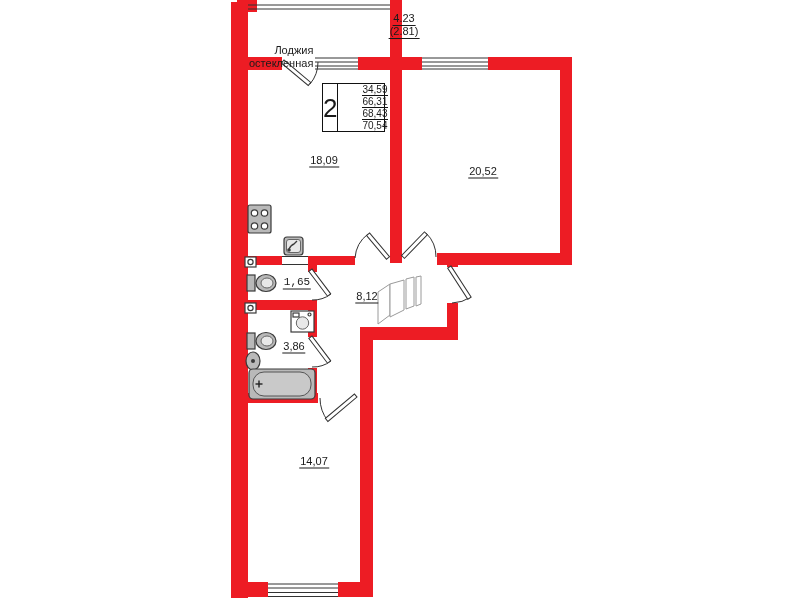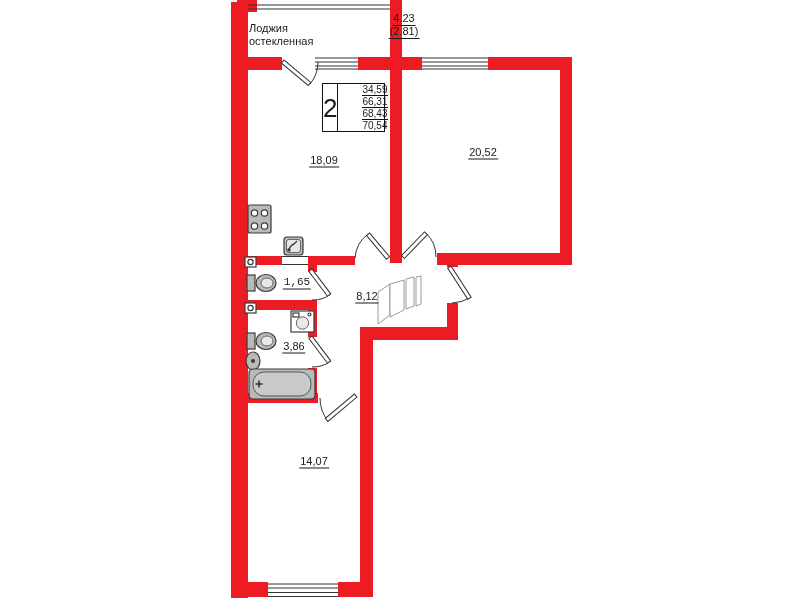--- a/index.html
+++ b/index.html
@@ -2,21 +2,21 @@
 <html style="--wall: #ED1C24; --line: #333333;"><head>
 <meta charset="utf-8">
 <style>
   html,body{margin:0;padding:0;background:#fff;}
   .stage{position:relative;width:800px;height:600px;background:#fff;overflow:hidden;
          font-family:"Liberation Sans",sans-serif;color:#1a1a1a;}
   .stage svg{position:absolute;left:0;top:0;}
   .lbl{position:absolute;transform:translate(-50%,-50%);font-size:11px;white-space:nowrap;
        color:#1a1a1a;text-align:center;line-height:13px;}
   .lbl .u{border-bottom:1px solid #1a1a1a;padding:0 1px 1px 1px;}
-  .loggia-lbl{position:absolute;font-size:11px;line-height:13px;white-space:nowrap;text-align:left;}
+  .loggia-lbl{position:absolute;font-size:11px;line-height:13px;white-space:nowrap;text-align:right;margin-top:22px;}
   .summary{position:absolute;left:322px;top:83px;width:63px;height:49px;background:#fff;
            border:1.5px solid #111;display:flex;box-sizing:border-box;}
   .sum-left{width:29px;display:flex;align-items:center;justify-content:center;
             font-size:26px;line-height:1;border-right:1.5px solid #111;box-sizing:border-box;}
   .sum-right{flex:1;display:flex;flex-direction:column;margin-left:24px;}
   .sum-row{flex:1;display:flex;align-items:center;justify-content:center;font-size:10px;
            border-bottom:1.5px solid #111;box-sizing:border-box;}
   .sum-row:last-child{border-bottom:none;}
   .wall{fill:var(--wall,#ED1C24);}
   .tl{stroke:var(--line,#333);stroke-width:1;fill:none;}
@@ -198,21 +198,21 @@
       <div class="sum-row">34,59</div>
       <div class="sum-row">66,31</div>
       <div class="sum-row">68,43</div>
       <div class="sum-row">70,54</div>
     </div>
   </div>
 
   <div class="lbl" style="left:324px;top:160px;">
     <span class="u">18,09</span>
   </div>
-  <div class="lbl" style="left:483px;top:152px;">
+  <div class="lbl" style="left:483px;top:171px;">
     <span class="u">20,52</span>
   </div>
   <div class="lbl" style="left:297px;top:282px;font-family:Liberation Mono, monospace;">
     <span class="u">1,65</span>
   </div>
   <div class="lbl" style="left:294px;top:346px;">
     <span class="u">3,86</span>
   </div>
   <div class="lbl" style="left:367px;top:296px;">
     <span class="u">8,12</span>

